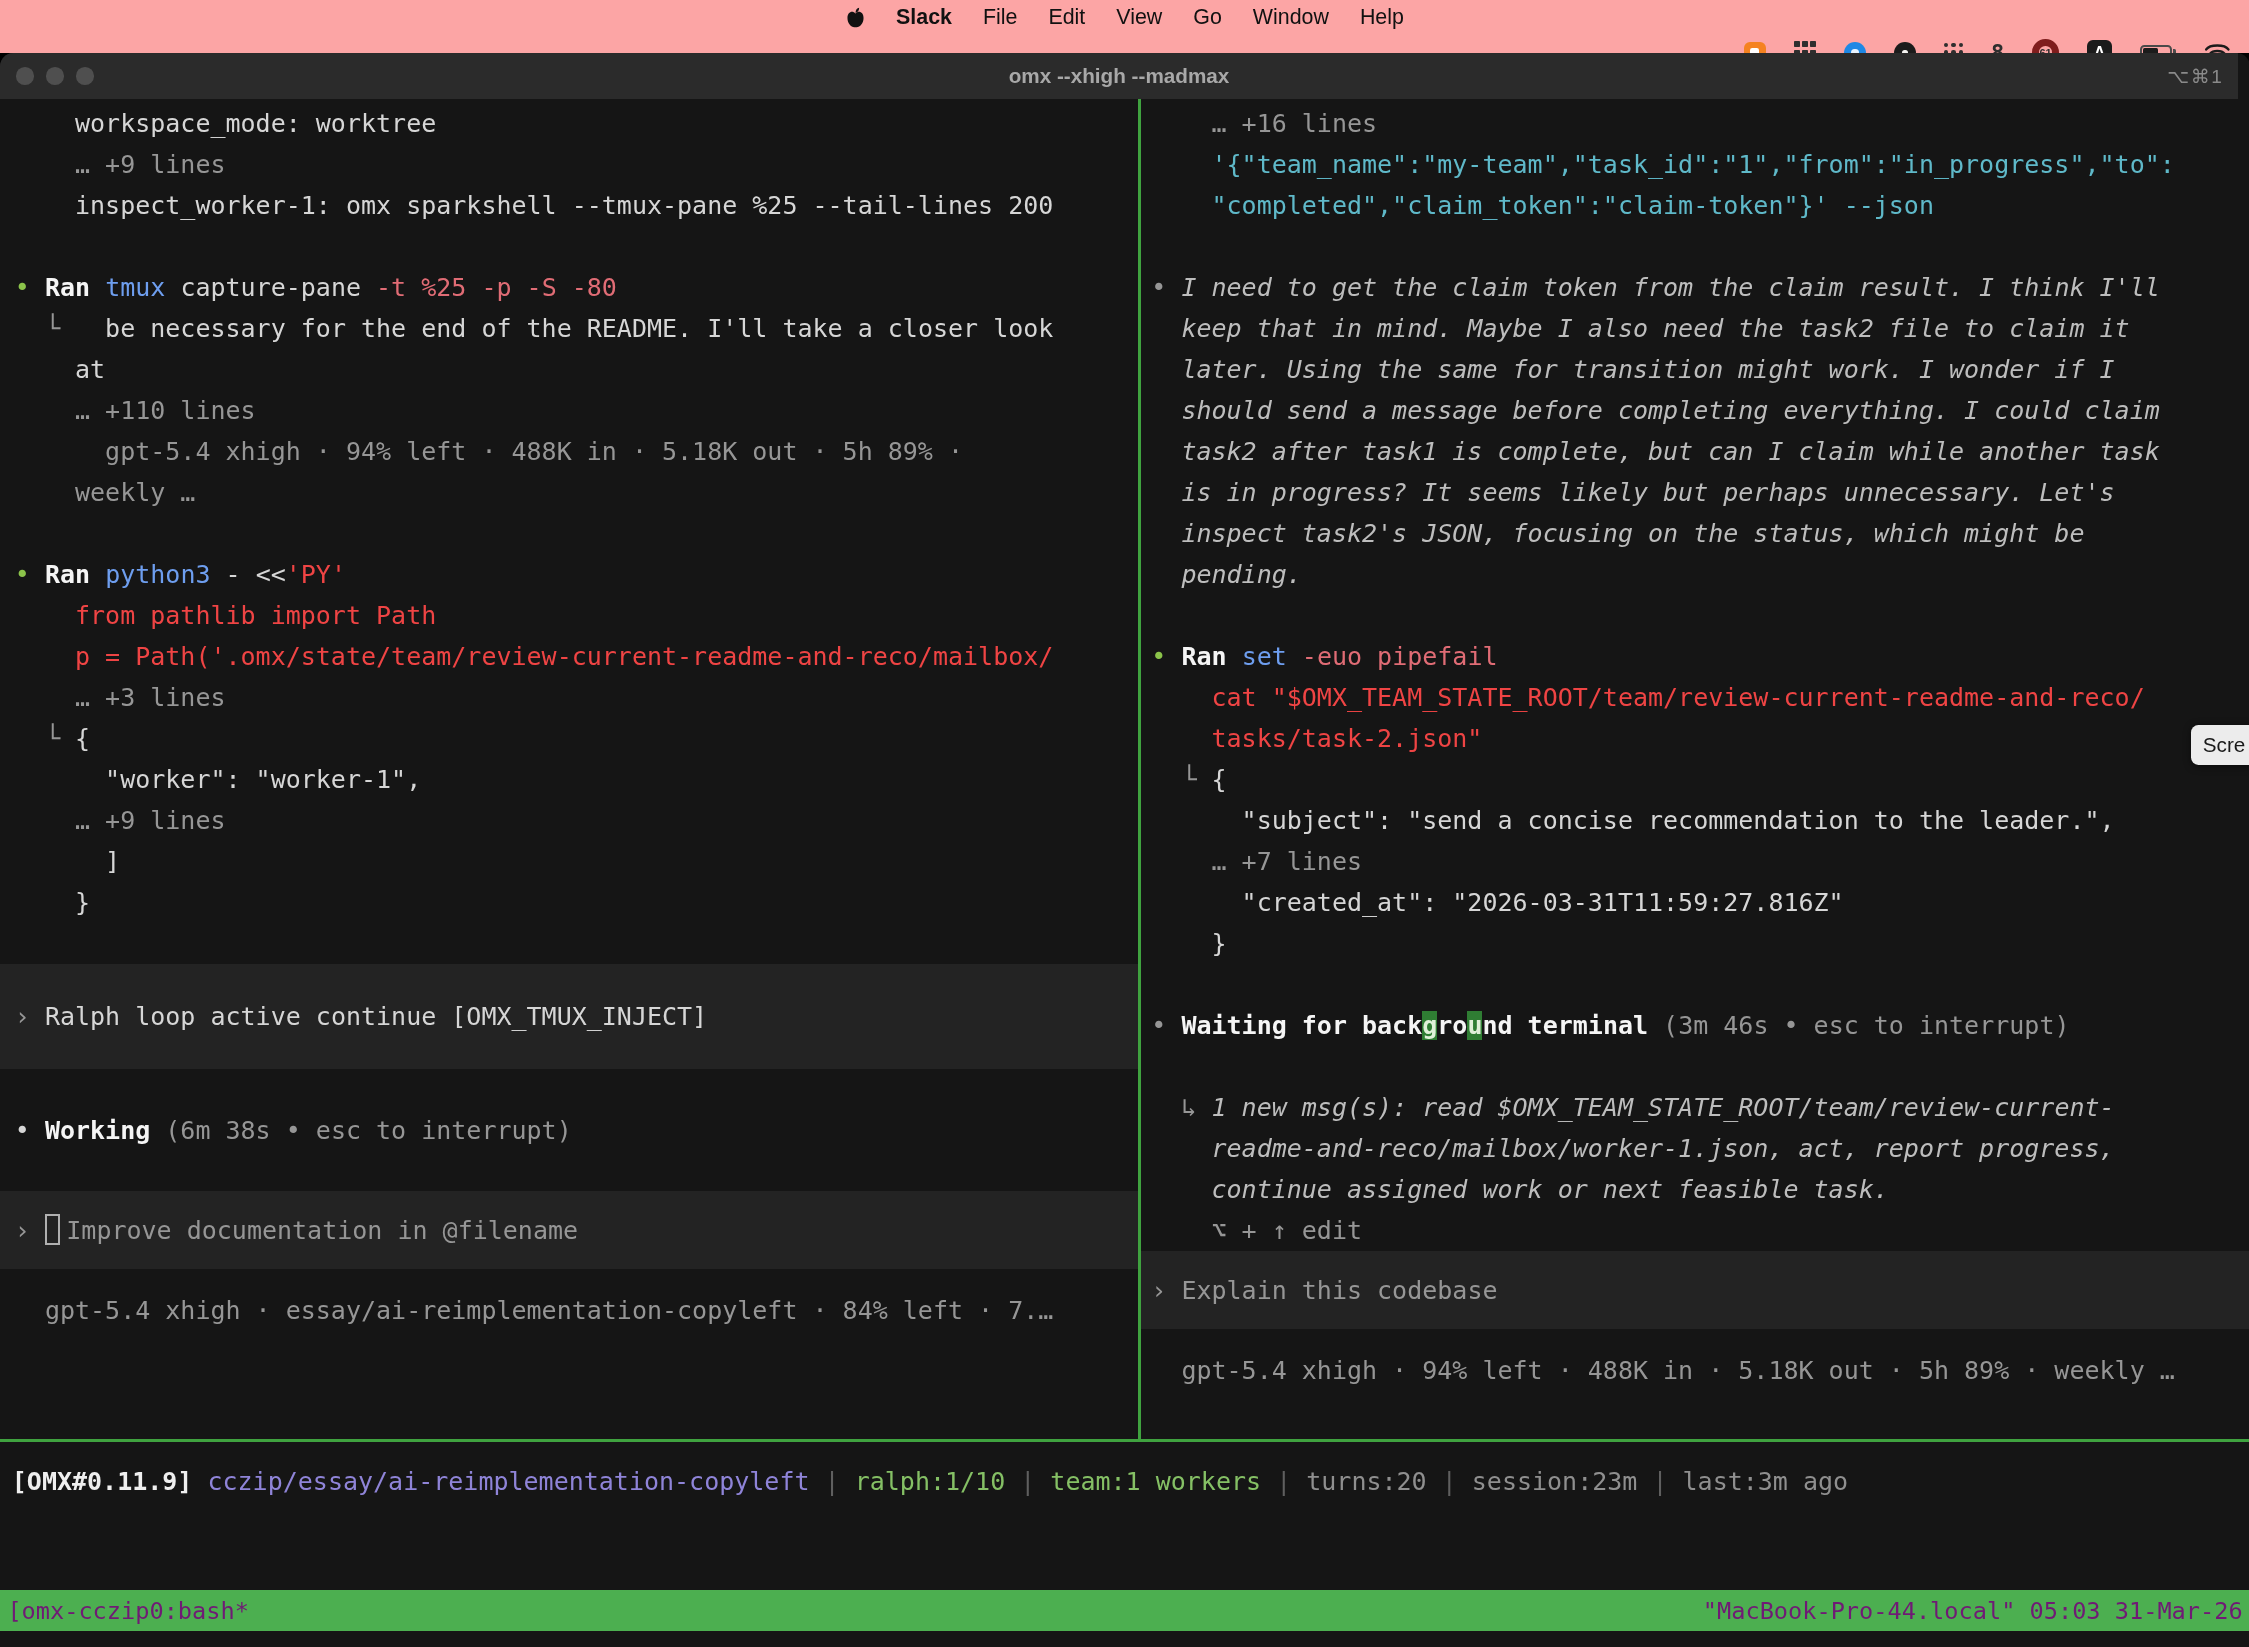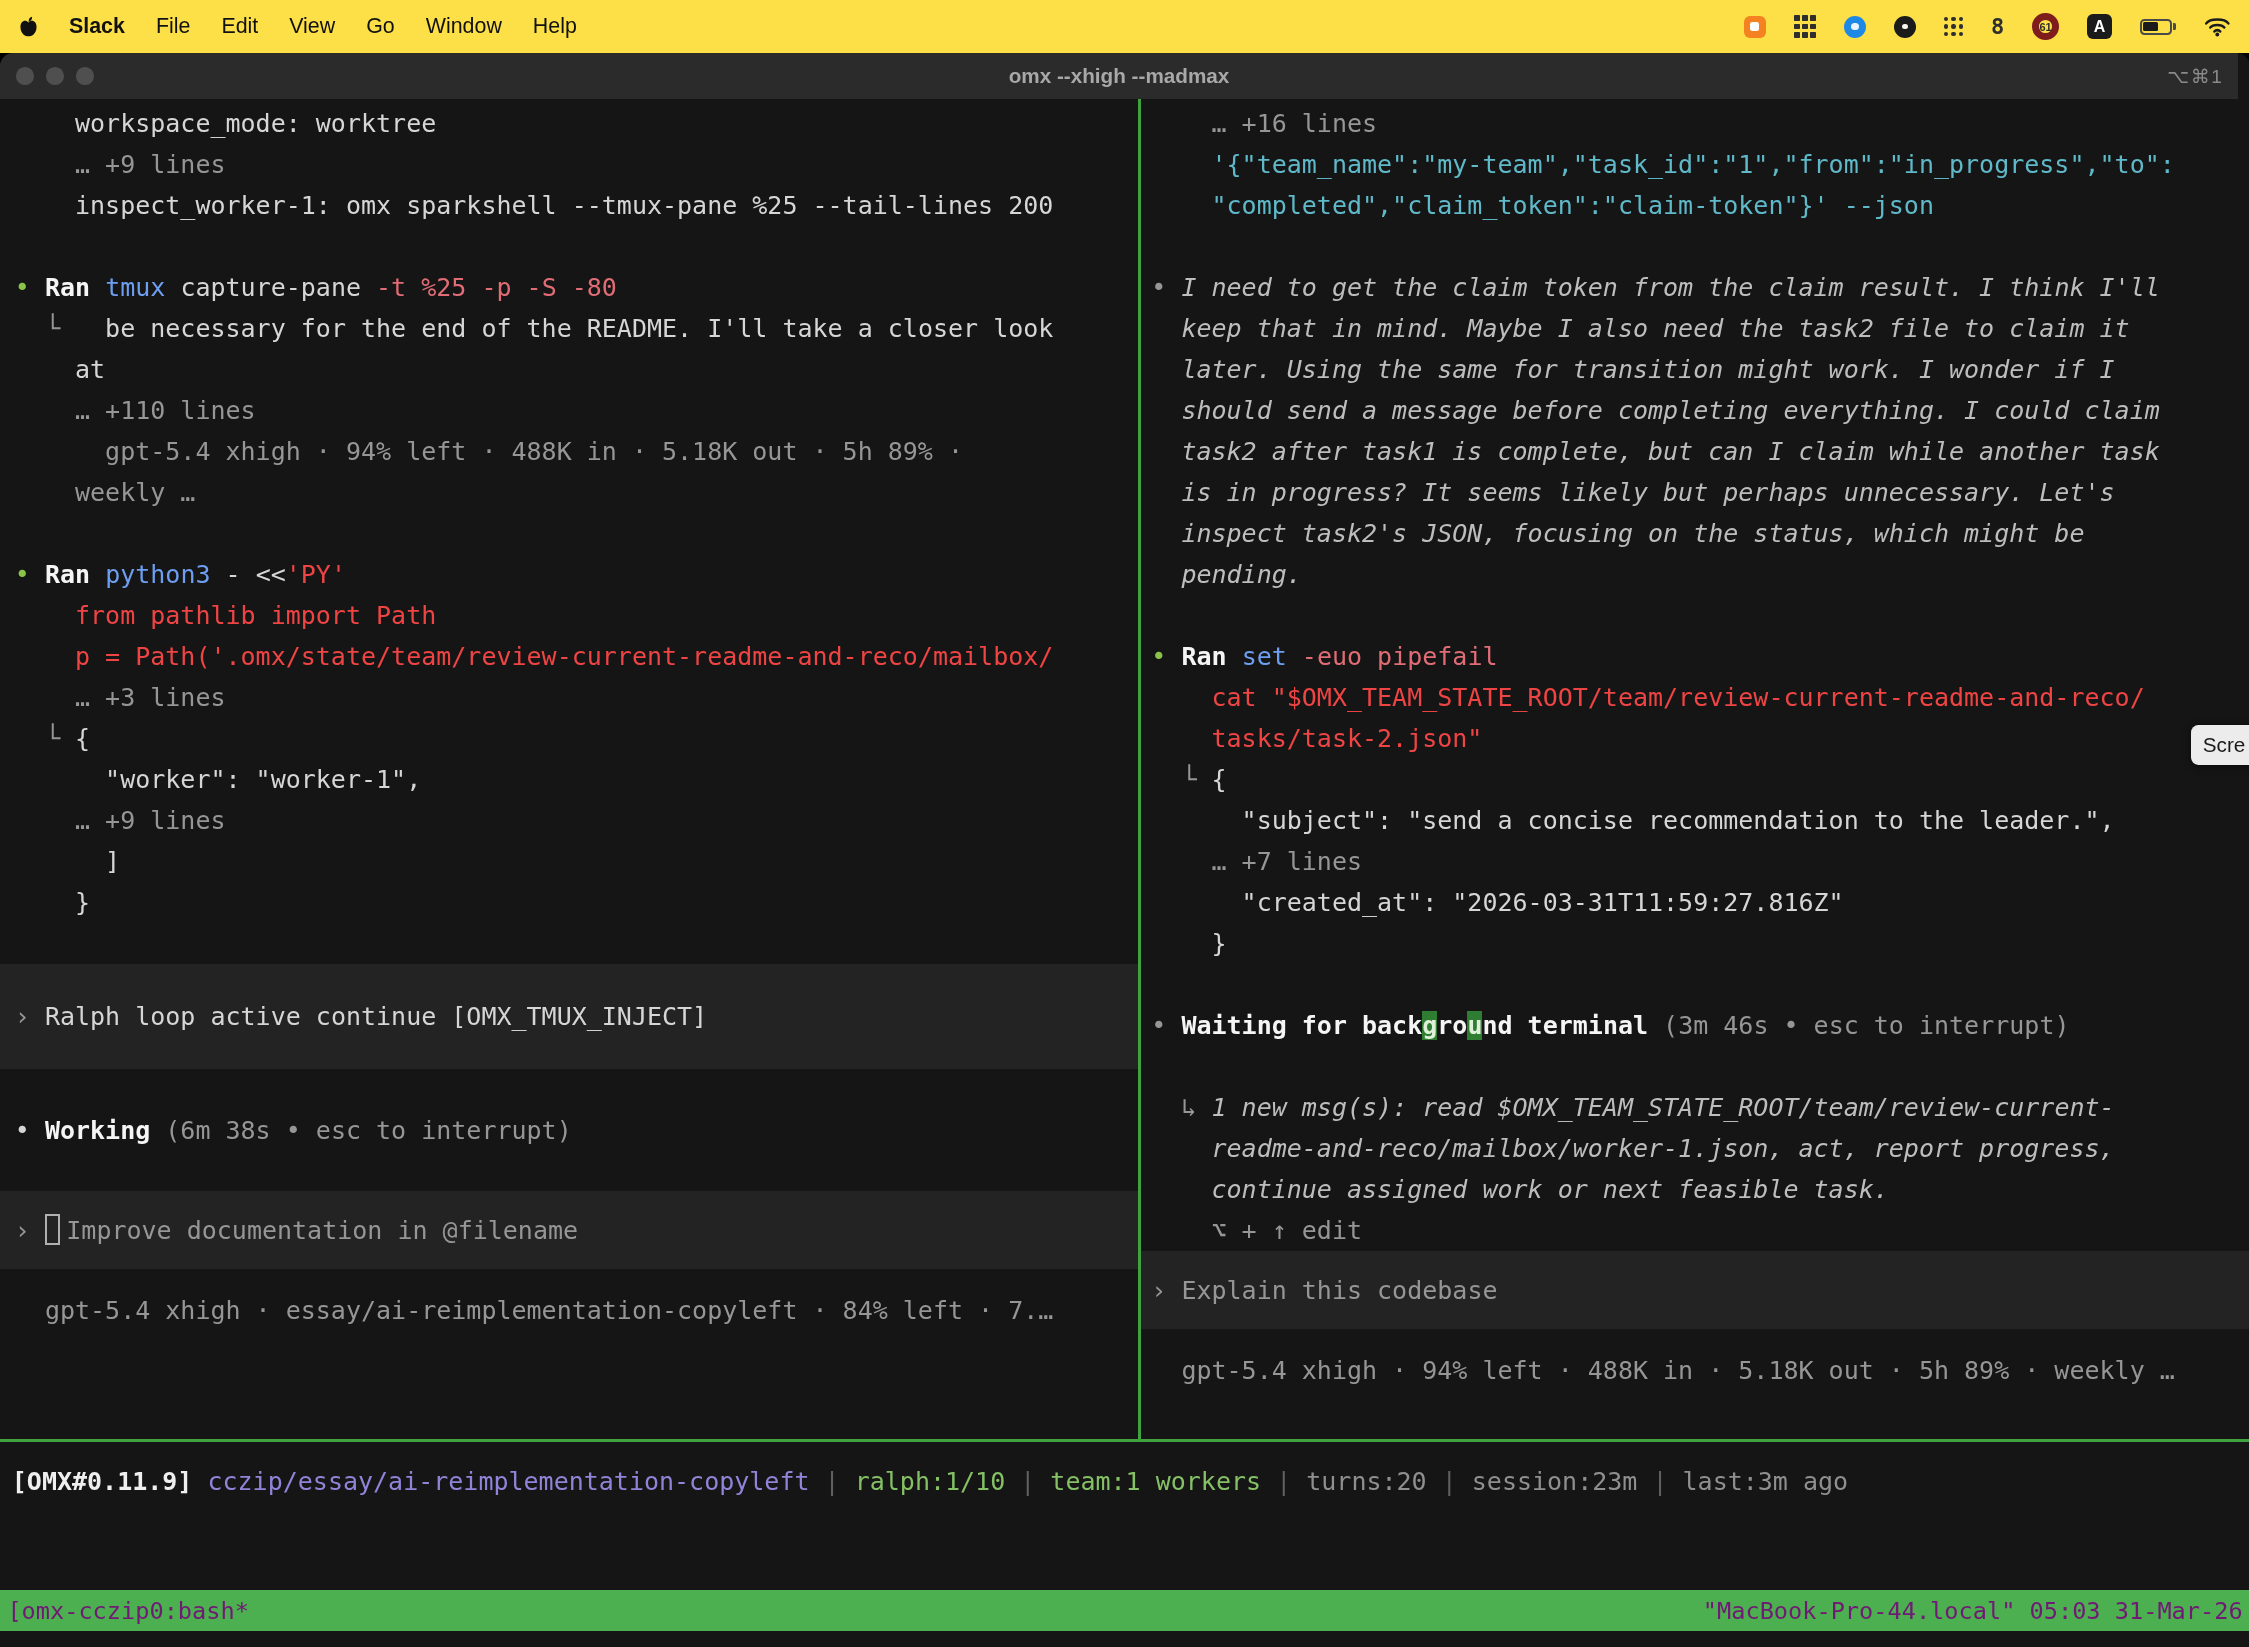--- a/index.html
+++ b/index.html
@@ -1,19 +1,19 @@
 <!DOCTYPE html>
 <html style="font-size:11.8px"><head>
 <meta charset="utf-8">
 <style>
   html,body{margin:0;padding:0;width:2250px;height:1648px;background:#000;overflow:hidden;}
   body{font-family:"Liberation Sans",sans-serif;position:relative;}
 
   
-  .menubar{position:absolute;top:0;left:0;right:0;height:53px;background:#fde047;display:flex;align-items:center;padding:0 19px;box-sizing:border-box;color:#111;}
+  .menubar{position:absolute;top:0;left:0;right:0;height:53px;background:#fca5a5;display:flex;align-items:center;padding:0 19px;box-sizing:border-box;color:#111;flex-direction:column;}
   .mb-left{display:flex;align-items:center;gap:31px;font-size:21.4px;}
   .mb-app{font-weight:700;}
   .mb-item{font-weight:400;}
   .mb-right{margin-left:auto;display:flex;align-items:center;gap:28px;}
   .mb-ic{display:flex;align-items:center;justify-content:center;height:35px;}
   .ic-rec{width:22px;height:22px;background:#f58220;border-radius:5.9px;position:relative;}
   .ic-rec::after{content:"";position:absolute;left:6.6px;top:6.6px;width:8.9px;height:8.9px;background:#fff;border-radius:2.2px;}
   .ic-grid{display:grid;grid-template-columns:repeat(3,5.9px);grid-template-rows:repeat(3,5.9px);gap:2.2px;}
   .ic-grid i{background:#2e2e2e;border-radius:0.7px;}
   .ic-orb{width:22px;height:22px;border-radius:50%;background:#1e88e5;position:relative;}

